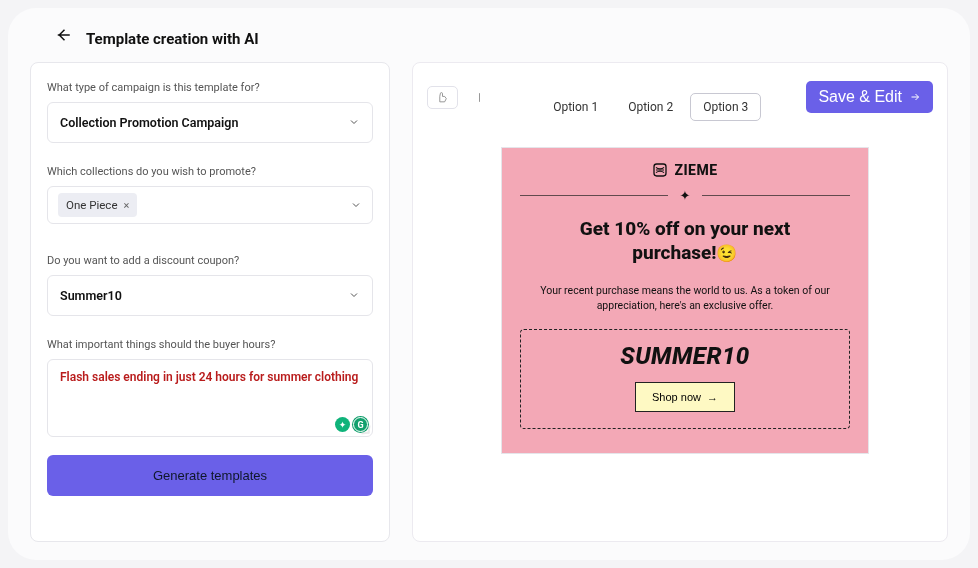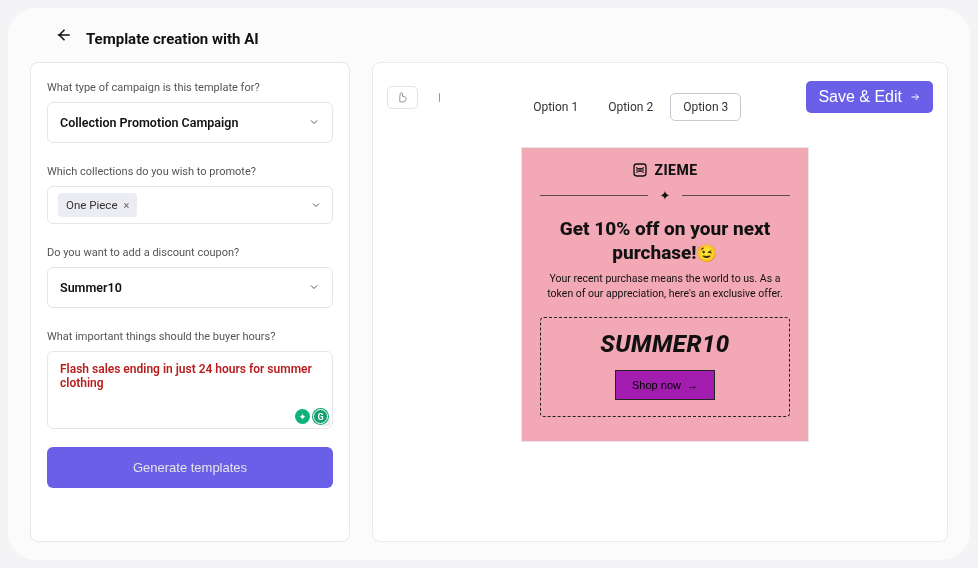--- a/index.html
+++ b/index.html
@@ -24,21 +24,21 @@
     display: flex;
     align-items: flex-end;
     gap: 14px;
     margin-bottom: 14px;
     padding-left: 24px;
   }
   .back-icon svg { width: 18px; height: 18px; stroke: #111; stroke-width: 2; fill: none; }
   .header-title { font-size: 15px; font-weight: 700; color: #111; }
   .columns { display: flex; flex: 1; gap: 22px; min-height: 0; }
   .form-panel {
-    width: 320px;
+    width: 360px;
     background: #fff;
     border: 1px solid #e7e7ec;
     border-radius: 8px;
     padding: 16px 16px 28px 16px;
     display: flex;
     flex-direction: column;
   }
   .form-label { font-size: 11px; color: #555; margin-bottom: 8px; margin-top: 2px; }
   .form-label + .select-box,
   .form-label + .tag-box { margin-top: 0; }
@@ -55,21 +55,21 @@
   }
   .select-box .value { font-size: 12.5px; font-weight: 600; color: #111; }
   .chev svg { width: 12px; height: 12px; stroke: #555; stroke-width: 2; fill: none; }
   .tag-box {
     border: 1px solid #e5e5ea;
     border-radius: 6px;
     padding: 6px 10px;
     display: flex;
     justify-content: space-between;
     align-items: center;
-    margin-bottom: 14px;
+    margin-bottom: 22px;
   }
   .chip {
     background: #ecedf3;
     border-radius: 4px;
     padding: 5px 8px;
     font-size: 11.5px;
     color: #333;
     display: inline-flex;
     align-items: center;
     gap: 6px;
@@ -98,21 +98,21 @@
   }
   .ta-badge {
     width: 15px; height: 15px; border-radius: 50%;
     display:flex; align-items:center; justify-content:center;
     font-size:9px; color:#fff;
   }
   .ta-badge.green1 { background:#0fb37a; }
   .ta-badge.green2 { background:#12a06d; border:1.5px solid #fff; box-shadow:0 0 0 1px #12a06d; font-weight:700;}
   .generate-btn {
     background: #6a60e8;
-    color: #e5e5e5;
+    color: #0f172a;
     border: none;
     border-radius: 6px;
     padding: 13px 0;
     font-size: 13px;
     cursor: pointer;
     width: 100%;
   }
   .preview-panel {
     flex: 1;
     border: 1px solid #eceaf0;
@@ -148,46 +148,46 @@
   }
   .save-btn svg { width:12px; height:12px; stroke:#fff; stroke-width:2; fill:none;}
   .preview-viewport {
     flex:1; overflow:auto; padding: 16px 30px 10px 40px;
     position:relative;
     min-height:0;
   }
   .preview-viewport::-webkit-scrollbar { width:10px; }
   .preview-viewport::-webkit-scrollbar-thumb { background:#c6c6cf; border-radius:4px; }
   .email {
-    width: 288px;
+    width: 368px;
     margin: 0 auto;
     background:#f3a8b6;
     border:1px solid #e5e5ea;
     padding: 14px 18px 24px 18px;
     text-align:center;
     color:#111;
   }
   .brand { display:flex; gap:6px; align-items:center; justify-content:center; margin-bottom:10px;}
   .brand-logo { width:16px; height:16px; }
   .brand-name { font-weight:800; letter-spacing:.5px; font-size:14px;}
   .divider-row { display:flex; align-items:center; gap:12px; margin:6px 0 14px 0;}
   .divider-row .line { flex:1; height:1px; background:#222; opacity:.7;}
   .divider-row .star { font-size:13px; }
-  .hero-title { font-size:19px; font-weight:800; line-height:1.25; margin-bottom:6px;}
+  .hero-title { font-size:19px; font-weight:800; line-height:1.25; margin-bottom:18px;}
   .emoji { font-size:17px; }
   .hero-sub { font-size:10.5px; line-height:1.45; margin:0 4px 16px 4px;}
   .coupon {
     border:1.5px dashed #222; border-radius:4px;
     padding:12px 6px 16px 6px;
   }
   .coupon-cap { font-size:9.5px; margin-bottom:6px; }
   .coupon-code { font-size:24px; font-weight:800; font-style:italic; letter-spacing:.5px; margin-bottom:12px;}
   .shop-btn {
     display:inline-flex; align-items:center; gap:6px;
-    background:#a21caf; border:1px solid #222; padding:8px 16px;
+    background:#fef9c3; border:1px solid #222; padding:8px 16px;
     font-size:11px; cursor:pointer;
   }
 </style>
 </head>
 <body>
 
 <div class="shell">
   <div class="header">
     <span class="back-icon">
       <svg viewBox="0 0 24 24">

